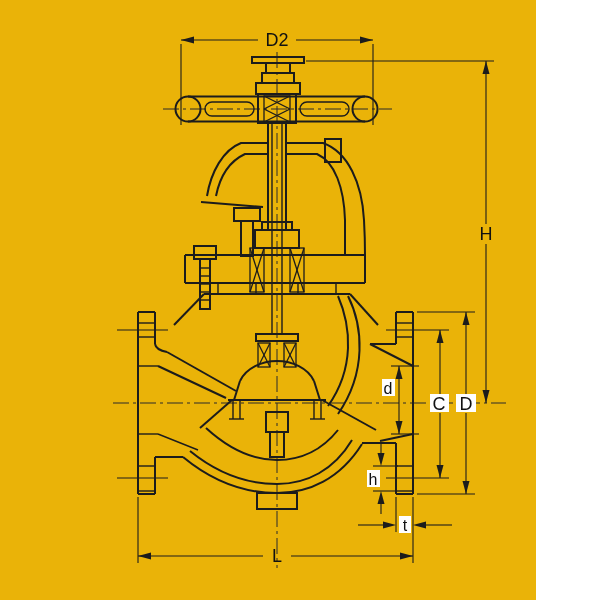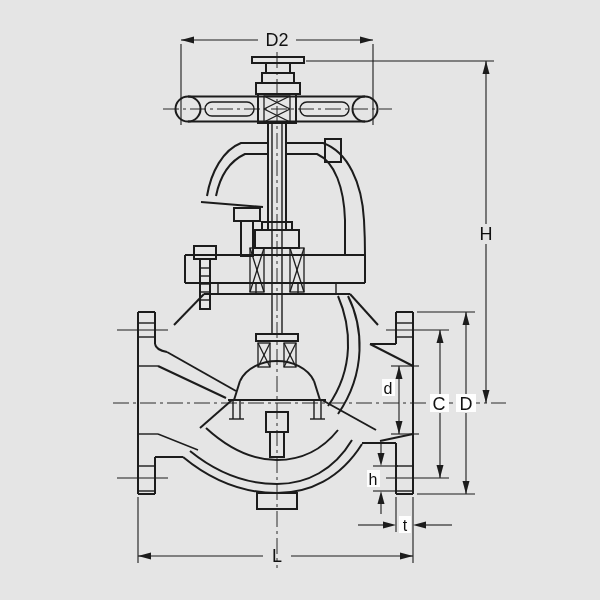--- a/index.html
+++ b/index.html
@@ -1,16 +1,16 @@
 <!DOCTYPE html>
 <html><head>
 <meta charset="utf-8">
 <style>
   html,body{margin:0;padding:0;background:#ffffff;}
-  .page{width:600px;height:600px;background:#e5e5e5;position:relative;overflow:hidden;
+  .page{width:536px;height:600px;background:#eab308;position:relative;overflow:hidden;
         font-family:"Liberation Sans", sans-serif;}
   svg{display:block;}
   .obj{stroke:#1c1c1c;stroke-width:2;fill:none;stroke-linecap:butt;stroke-linejoin:miter;}
   .obj-thin{stroke:#1c1c1c;stroke-width:1.4;fill:none;}
   .dim{stroke:#1c1c1c;stroke-width:1.1;fill:none;}
   .ctr{stroke:#2a2a2a;stroke-width:1;fill:none;stroke-dasharray:16 4 3 4;}
   .arw{fill:#1c1c1c;stroke:none;}
   .lblbg{fill:#fefefe;stroke:none;}
   .lbl{fill:#111;font-family:"Liberation Sans",sans-serif;font-size:18px;}
   .lbl-sm{fill:#111;font-family:"Liberation Sans",sans-serif;font-size:16px;}

